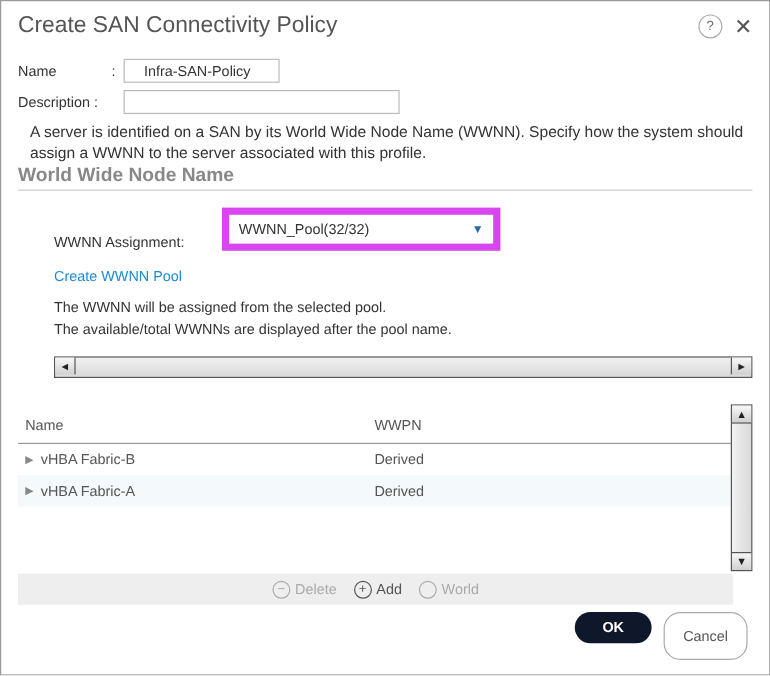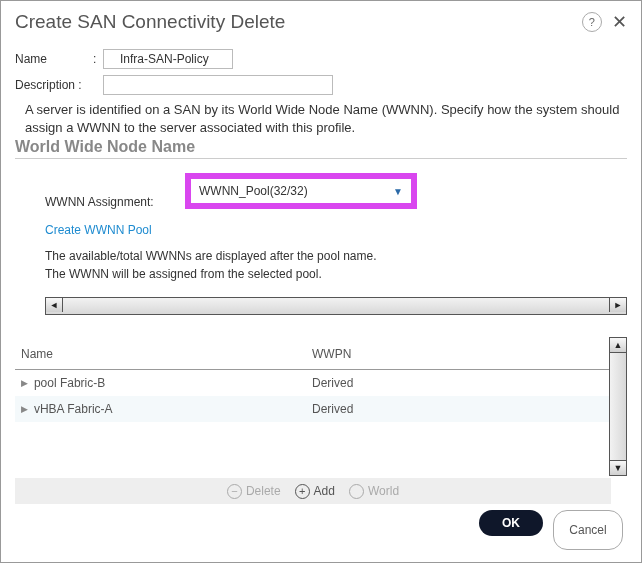--- a/index.html
+++ b/index.html
@@ -53,21 +53,21 @@
   
   .actionbar{bottom:58px}
   .tablewrap{bottom:86px}
 </style>
 </head>
 <body>
 
 <div class="dialog">
 
   <div class="titlebar">
-    <div class="title">Create SAN Connectivity Delete</div>
+    <div class="title">Create SAN Connectivity Policy</div>
     <div class="helpbtn">
         <span>?</span>
       </div>
     <div class="closebtn"><span>✕</span></div>
   </div>
 
   <div class="body">
 
     <div class="row">
       <span class="lbl">Name</span>
@@ -86,41 +86,41 @@
 
     <div class="assign-area">
       <div class="assign-row">
         <span class="assign-label">WWNN Assignment:</span>
         <div class="dropdown">
           <span>WWNN_Pool(32/32)</span>
           <span class="caret">▼</span>
         </div>
       </div>
       <div class="link">Create WWNN Pool</div>
+      <div class="note">The WWNN will be assigned from the selected pool.</div>
       <div class="note">The available/total WWNNs are displayed after the pool name.</div>
-      <div class="note">The WWNN will be assigned from the selected pool.</div>
 
       <div class="hscroll">
         <div class="btn l">◄</div>
         <div class="btn r">►</div>
       </div>
     </div>
 
   </div>
 
   <div class="tablewrap">
     <div class="tablecol">
       <div class="thead">
         <div class="th-name">Name</div>
         <div class="th-wwpn">WWPN</div>
       </div>
       <div class="trow">
         <div class="td-name">
             <span class="tri">▶</span>
-            <span>pool Fabric-B</span>
+            <span>vHBA Fabric-B</span>
           </div>
         <div class="td-wwpn">Derived</div>
       </div>
       <div class="trow alt">
         <div class="td-name">
             <span class="tri">▶</span>
             <span>vHBA Fabric-A</span>
           </div>
         <div class="td-wwpn">Derived</div>
       </div>

